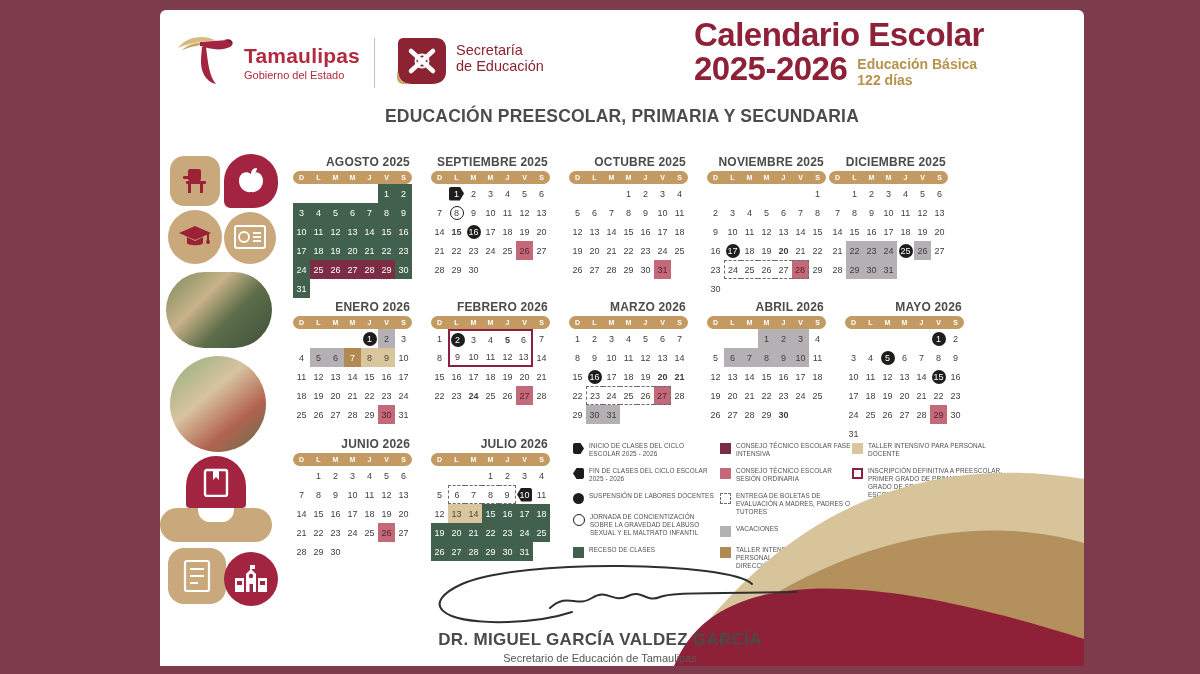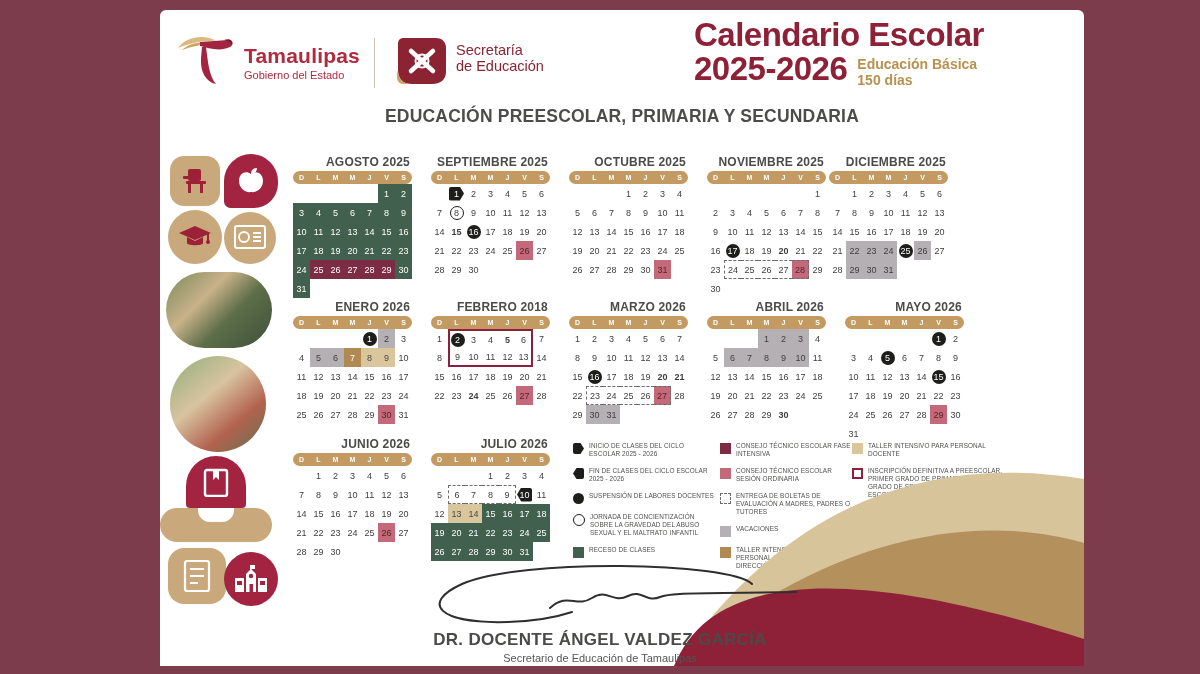--- a/index.html
+++ b/index.html
@@ -123,21 +123,21 @@
         <div>de Educación</div>
       </div>
     </div>
 
     <div class="title-wrap">
       <div class="title-l1">Calendario Escolar</div>
       <div class="title-row">
         <div class="title-l2">2025-2026</div>
         <div class="title-right">
           <div class="gold1">Educación Básica</div>
-          <div class="gold2">150 días</div>
+          <div class="gold2">122 días</div>
         </div>
       </div>
     </div>
 
     <div class="banner-title">EDUCACIÓN PREESCOLAR, PRIMARIA Y SECUNDARIA</div>
 
     <div class="side">
       <div class="tile t-tan" style="left:10px;top:6px;width:50px;height:50px;border-radius:14px;">
         <svg width="30" height="30" viewBox="0 0 30 30">
             <g fill="#9c2036">
@@ -503,21 +503,21 @@
             <span class="cell">25</span>
             <span class="cell">26</span>
             <span class="cell">27</span>
             <span class="cell">28</span>
             <span class="cell">29</span>
             <span class="cell c-cteo">30</span>
             <span class="cell">31</span>
           </div>
         </div>
         <div class="month" style="left: 271px; top: 290px;">
-          <div class="m-title">FEBRERO 2018</div>
+          <div class="m-title">FEBRERO 2026</div>
           <div class="m-bar">
             <span>D</span>
             <span>L</span>
             <span>M</span>
             <span>M</span>
             <span>J</span>
             <span>V</span>
             <span>S</span>
           </div>
           <div class="m-grid">
@@ -862,17 +862,17 @@
       <path d="M0,215 C40,115 190,118 410,188 L410,215 Z" fill="#8e2138"></path>
     </svg>
 
     <div class="sig">
       <svg width="400" height="74" viewBox="0 0 400 74">
         <g fill="none" stroke="#2f2f2f" stroke-width="2" stroke-linecap="round">
           <path d="M352,28 C330,6 120,2 62,28 C20,47 38,68 108,66 C140,65 160,60 172,56"></path>
           <path d="M150,52 C168,36 176,52 192,42 C208,32 212,48 228,40 C242,33 246,47 260,41 C272,36 300,38 396,36"></path>
         </g>
       </svg>
-      <div class="sig-name">DR. DOCENTE ÁNGEL VALDEZ GARCÍA</div>
+      <div class="sig-name">DR. MIGUEL GARCÍA VALDEZ GARCÍA</div>
       <div class="sig-role">Secretario de Educación de Tamaulipas</div>
     </div>
   </div>
 </div>
 
 </body></html>

